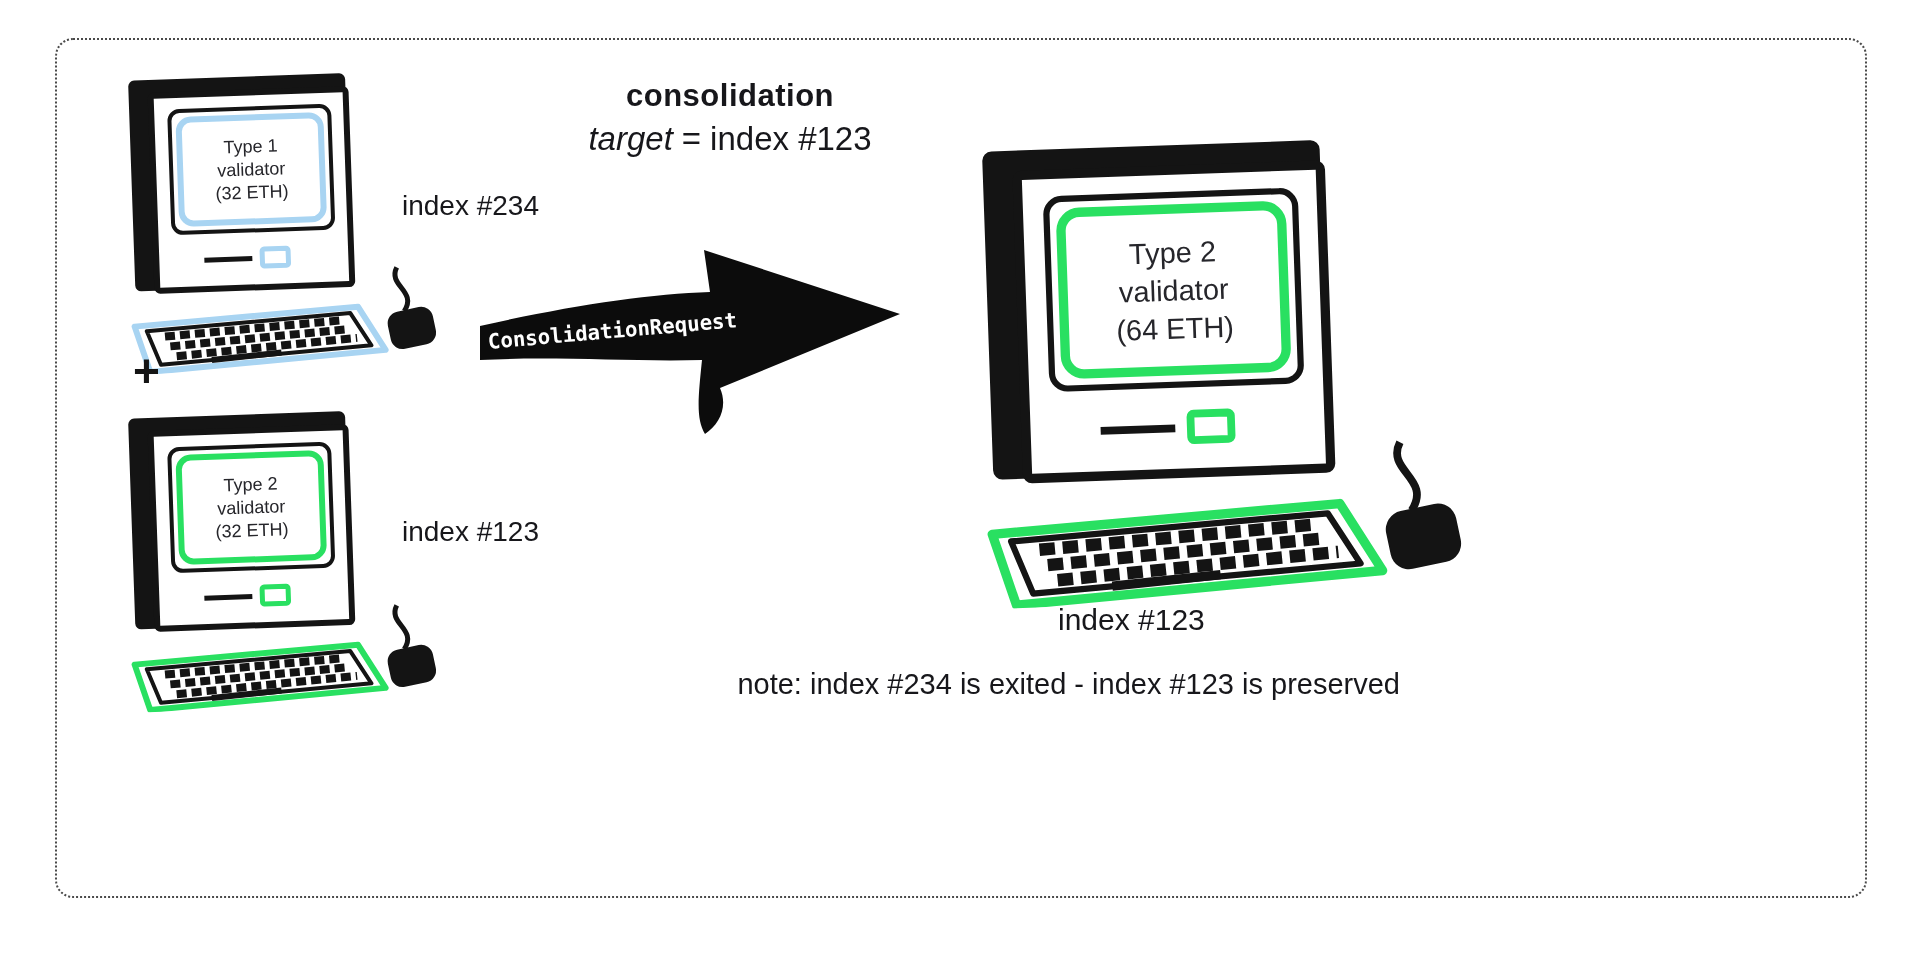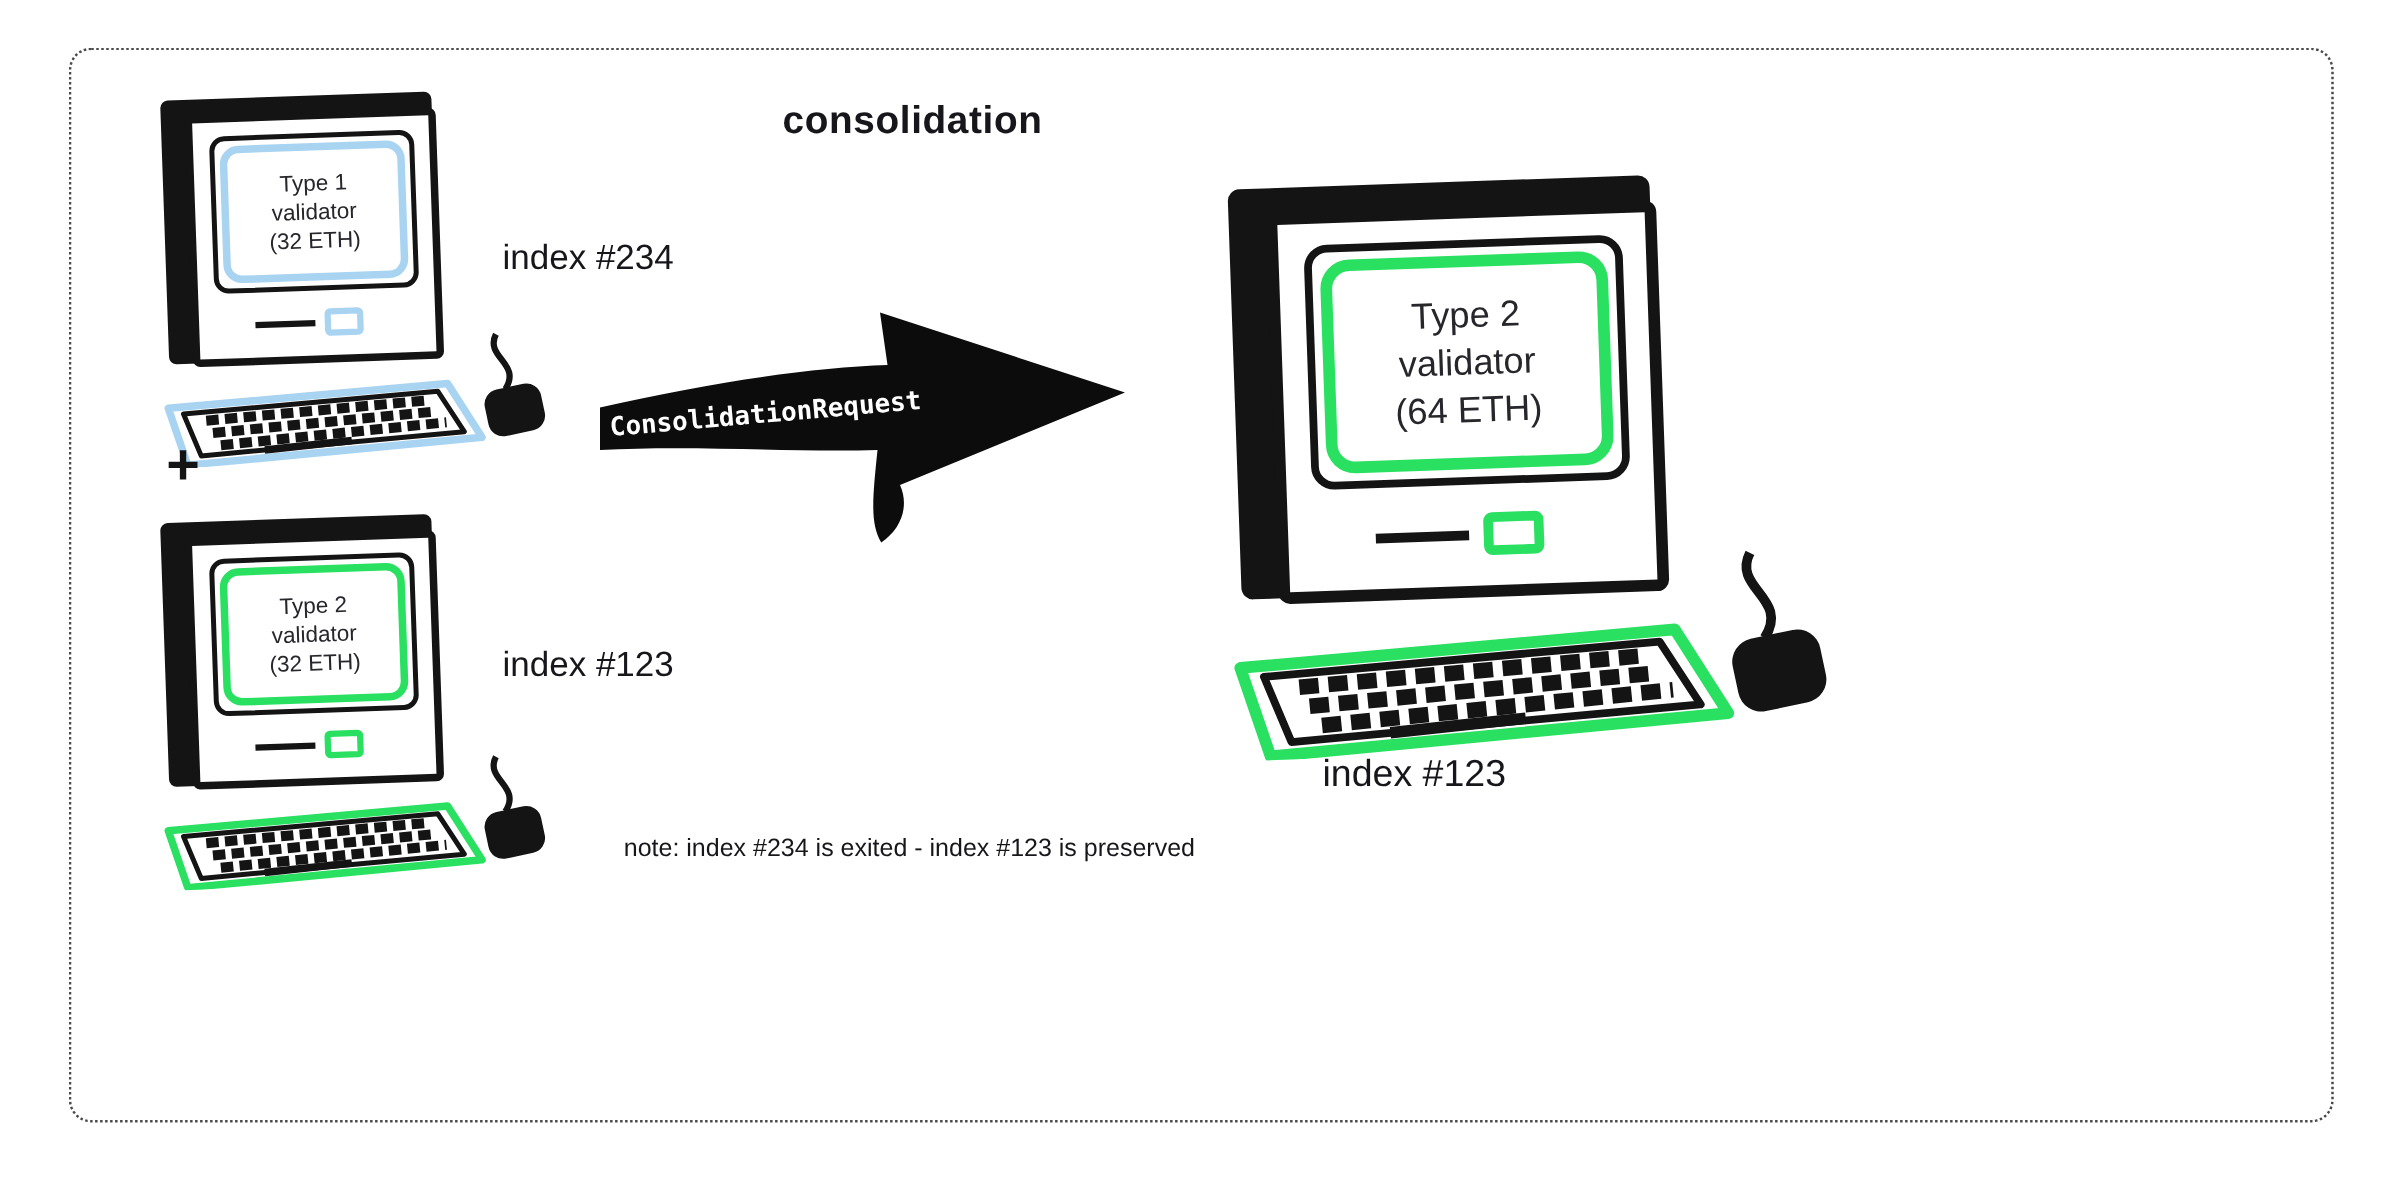--- a/index.html
+++ b/index.html
@@ -93,22 +93,22 @@
     position: absolute;
     left: 133px; top: 344px;
     font-size: 46px;
     font-weight: 600;
     color: #141414;
   }
 
   .note {
     position: absolute;
     left: 55px; top: 668px; width: 1345px;
-    text-align: center;
-    font-size: 20px;
+    text-align: right;
+    font-size: 29px;
     color: #17171b;
   }
 
   .defs-hidden { position: absolute; width: 0; height: 0; overflow: hidden; }
 </style>
 </head>
 <body>
 
 <svg class="defs-hidden" aria-hidden="true">
   <symbol id="retro-computer" viewBox="0 0 360 300">
@@ -134,20 +134,23 @@
     </g>
   </symbol>
 </svg>
 
 <div class="canvas">
 
   <div class="diagram-border"></div>
 
   <div class="heading">
     <div class="heading-title">consolidation</div>
+    <div class="heading-row">
+      <span class="term">target</span><span class="eq">=</span><span class="val">index #123</span>
+    </div>
   </div>
 
   <svg class="arrow" viewBox="0 0 440 210">
     <path class="arrow-shape" d="M12,88 C100,68 180,56 242,54 L236,12 L432,76 L252,150 C260,168 252,186 237,196 C228,181 230,161 234,122 C165,124 88,118 12,122 Z"></path>
     <text class="arrow-text" x="145" y="100" transform="rotate(-5 145 100)" textLength="250" lengthAdjust="spacingAndGlyphs">ConsolidationRequest</text>
   </svg>
 
   <div class="computer computer-a accent-blue">
     <svg class="computer-art" viewBox="0 0 360 300">
       <use href="#retro-computer"></use>

